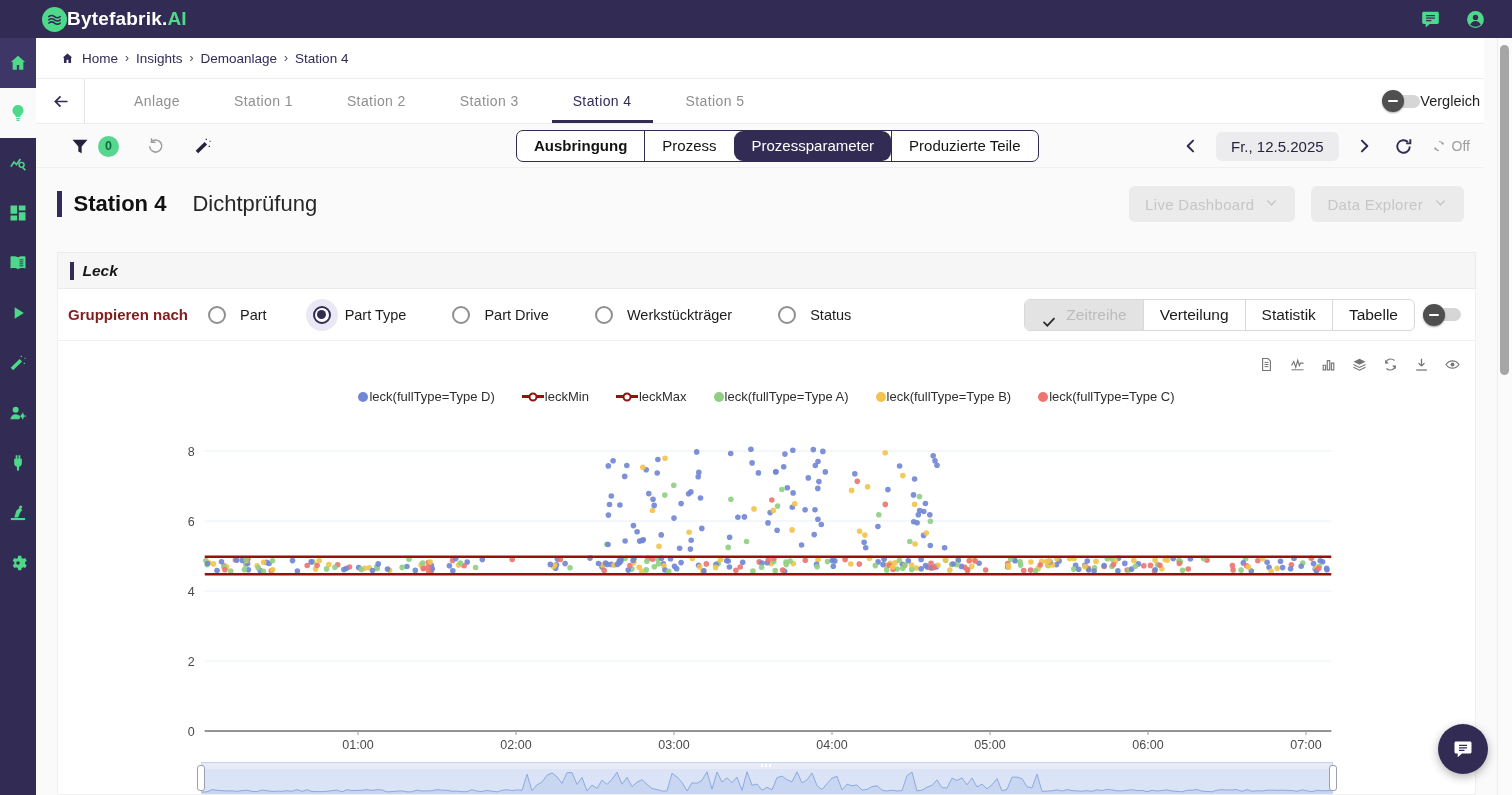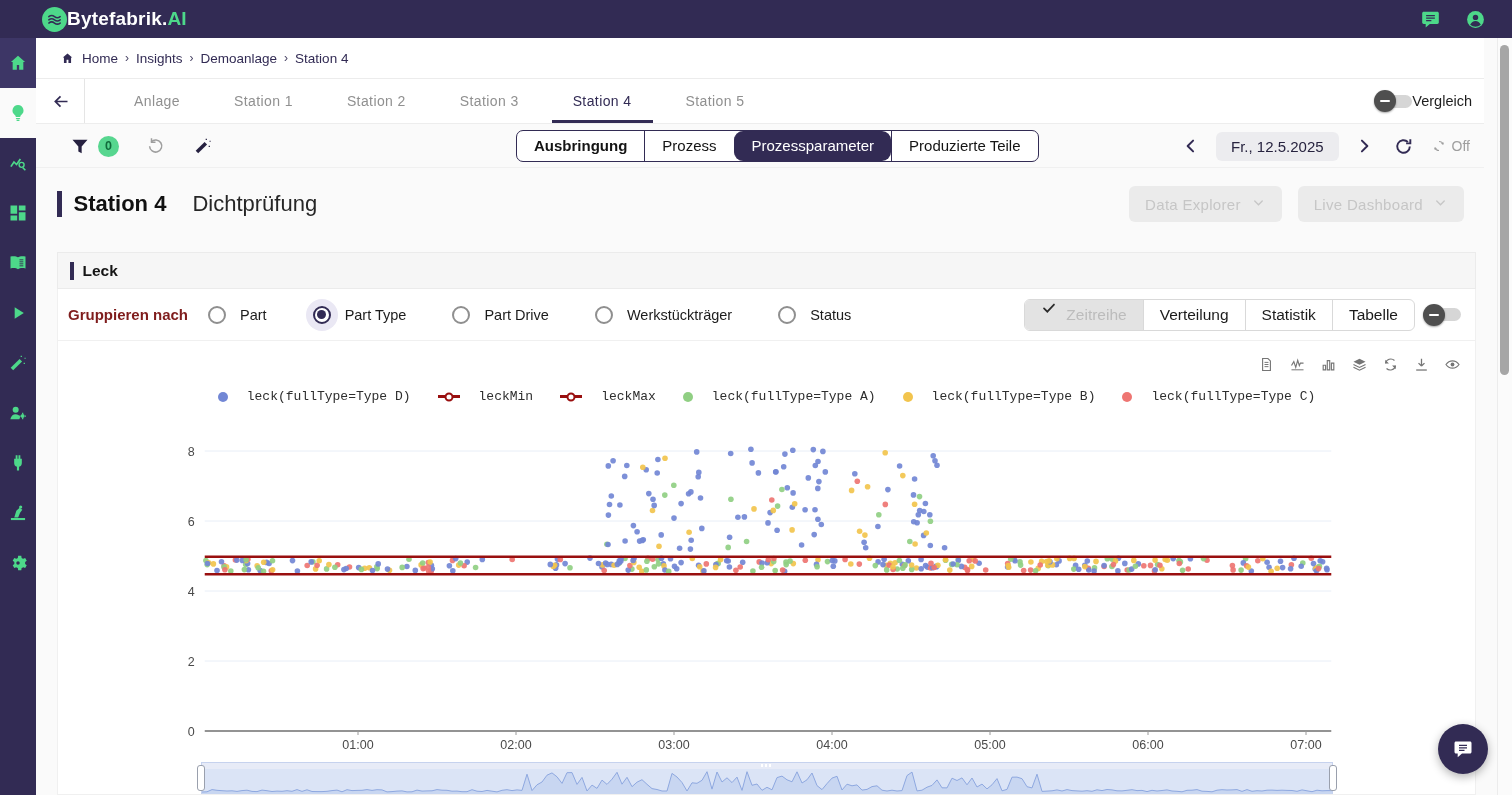--- a/index.html
+++ b/index.html
@@ -41,21 +41,21 @@
   .tabbar { height:45px; background:#fff; border-bottom:1px solid #ededed; display:flex; align-items:stretch; }
   .back-btn { width:49px; display:flex; align-items:center; justify-content:center;
     border-right:1px solid #e5e5e5; color:#322b54; cursor:pointer; }
   .back-btn svg { width:21px; height:21px; }
   .tabs { display:flex; align-items:stretch; margin-left:22px; }
   .tab { padding:0 27px; display:flex; align-items:center; font-size:14px; letter-spacing:.4px;
     color:#909090; cursor:pointer; position:relative; }
   .tab.active { color:#322b54; font-weight:500; }
   .tab.active::after { content:""; position:absolute; left:6px; right:6px; bottom:0; height:3px;
     background:#322b54; }
-  .compare { margin-left:auto; margin-right:12px; display:flex; align-items:center; gap:0; }
+  .compare { margin-left:auto; margin-right:4px; display:flex; align-items:center; gap:0; }
   .compare-label { font-size:14.5px; color:#1e1e1e; }
 
   .toggle { width:32px; height:13px; background:#d6d6d6; border-radius:7px; position:relative;
     cursor:pointer; flex:0 0 auto; }
   .toggle .knob { position:absolute; left:-6px; top:-4.5px; width:22px; height:22px; border-radius:50%;
     background:#4f4f4f; box-shadow:0 1px 2px rgba(0,0,0,.35); display:flex; align-items:center;
     justify-content:center; }
   .toggle .minus { width:10px; height:2px; background:#fff; border-radius:1px; }
 
   
@@ -95,52 +95,52 @@
   .page-subtitle { font-size:22px; color:#262626; margin-left:26px; }
   .actions { margin-left:auto; display:flex; gap:16px; }
   .action-btn { height:36px; background:#ebebeb; color:#c6c6c6; border:none; border-radius:6px;
     font-size:15px; font-family:inherit; letter-spacing:.3px; padding:0 16px; display:flex;
     align-items:center; gap:10px; cursor:default; }
   .action-btn svg { width:15px; height:15px; }
 
   
   .section { margin:12px 8px 0 21px; }
   .section-head { height:37px; background:#f6f6f6; border:1px solid #ebebeb; display:flex;
-    align-items:center; padding-left:12px; }
+    align-items:center; padding-left:12px;font-style:italic; }
   .sec-bar { width:3.5px; height:18px; background:#322b54; margin-right:9px; }
   .sec-title { font-size:15.5px; font-weight:bold; color:#161616; }
 
   .group-row { height:52px; background:#fff; border:1px solid #f0f0f0; border-top:none; display:flex;
     align-items:center; padding-left:10px; }
   .group-label { font-size:15px; font-weight:bold; color:#7f1d1d; margin-right:20px; }
   .radio-opt { display:flex; align-items:center; gap:14px; margin-right:46px; cursor:pointer; }
   .radio { width:18px; height:18px; border-radius:50%; border:2px solid #8f8f8f; background:#fff;
     display:flex; align-items:center; justify-content:center; flex:0 0 auto; }
   .radio .dot { width:9px; height:9px; border-radius:50%; background:#322b54; display:none; }
   .radio.sel { border-color:#322b54; box-shadow:0 0 0 7px #eae8f4; }
   .radio.sel .dot { display:block; }
   .radio-label { font-size:14.5px; color:#1c1c1c; }
   .group-right { margin-left:auto; display:flex; align-items:center; gap:14px; margin-right:14px; }
   .viewmodes { display:flex; border:1px solid #d9d9d9; border-radius:6px; overflow:hidden; background:#fff; }
   .vm { padding:0 16px; line-height:30px; height:30px; font-size:15.5px; color:#1b1b1b; cursor:pointer;
-    border-left:1px solid #d9d9d9; display:flex; align-items:flex-start; gap:9px; white-space:nowrap; }
+    border-left:1px solid #d9d9d9; display:flex; align-items:flex-end; gap:9px; white-space:nowrap; }
   .vm:first-child { border-left:none; }
   .vm.active { background:#e3e3e3; color:#bcbcbc; }
   .vm .chk { color:#2b2b2b; }
   .vm .chk svg { width:16px; height:16px; display:block; }
 
   
   .chart-panel { position:relative; background:#fff; border:1px solid #f0f0f0; border-top:none;
     height:454px; overflow:hidden; }
   .chart-toolbar { position:absolute; top:15px; right:14px; display:flex; gap:14px; color:#757575; z-index:5; }
   .tool-ic { cursor:pointer; }
   .tool-ic svg { width:17px; height:17px; display:block; }
   .legend { position:absolute; top:48px; left:0; width:100%; display:flex; justify-content:center;
     gap:27px; z-index:4; }
-  .lg-item { display:flex; align-items:center; gap:19px; font-size:13px; color:#2e2e2e; cursor:pointer;font-family:Liberation Mono, monospace; }
+  .lg-item { display:flex; align-items:center; gap:1px; font-size:13px; color:#2e2e2e; cursor:pointer; }
   .lg-dot { width:10px; height:10px; border-radius:50%; }
   .lg-line { width:22px; height:2.5px; position:relative; }
   .lg-ring { position:absolute; left:50%; top:50%; transform:translate(-50%,-50%); width:9px; height:9px;
     border-radius:50%; border:2.5px solid; background:#fff; }
   #chart-svg { position:absolute; left:0; top:100px; }
 
   .brush { position:absolute; left:143px; top:421px; width:1132px; height:33px; }
   .brush-top { height:7px; background:#e7ebf7; border:1px solid #c6d2ee; border-bottom:none; position:relative; }
   .brush-grip { position:absolute; left:50%; top:1px; transform:translateX(-50%); width:12px; height:3px;
     display:flex; gap:2px; }
@@ -378,27 +378,27 @@
       </span>
     </div>
   </div>
 
   <div class="titlerow">
     <div class="title-bar"></div>
     <span class="page-title">Station 4</span>
     <span class="page-subtitle">Dichtprüfung</span>
     <div class="actions" id="actions">
         <button class="action-btn">
-          <span>Data Explorer</span>
+          <span>Live Dashboard</span>
           <span><svg viewBox="0 0 24 24" fill="currentColor">
               <path d="m6 9.5 6 6 6-6" fill="none" stroke="currentColor" stroke-width="2.2" stroke-linecap="round"></path>
             </svg></span>
         </button>
         <button class="action-btn">
-          <span>Live Dashboard</span>
+          <span>Data Explorer</span>
           <span><svg viewBox="0 0 24 24" fill="currentColor">
               <path d="m6 9.5 6 6 6-6" fill="none" stroke="currentColor" stroke-width="2.2" stroke-linecap="round"></path>
             </svg></span>
         </button>
       </div>
   </div>
 
   <div class="section">
     <div class="section-head">
       <div class="sec-bar"></div>

